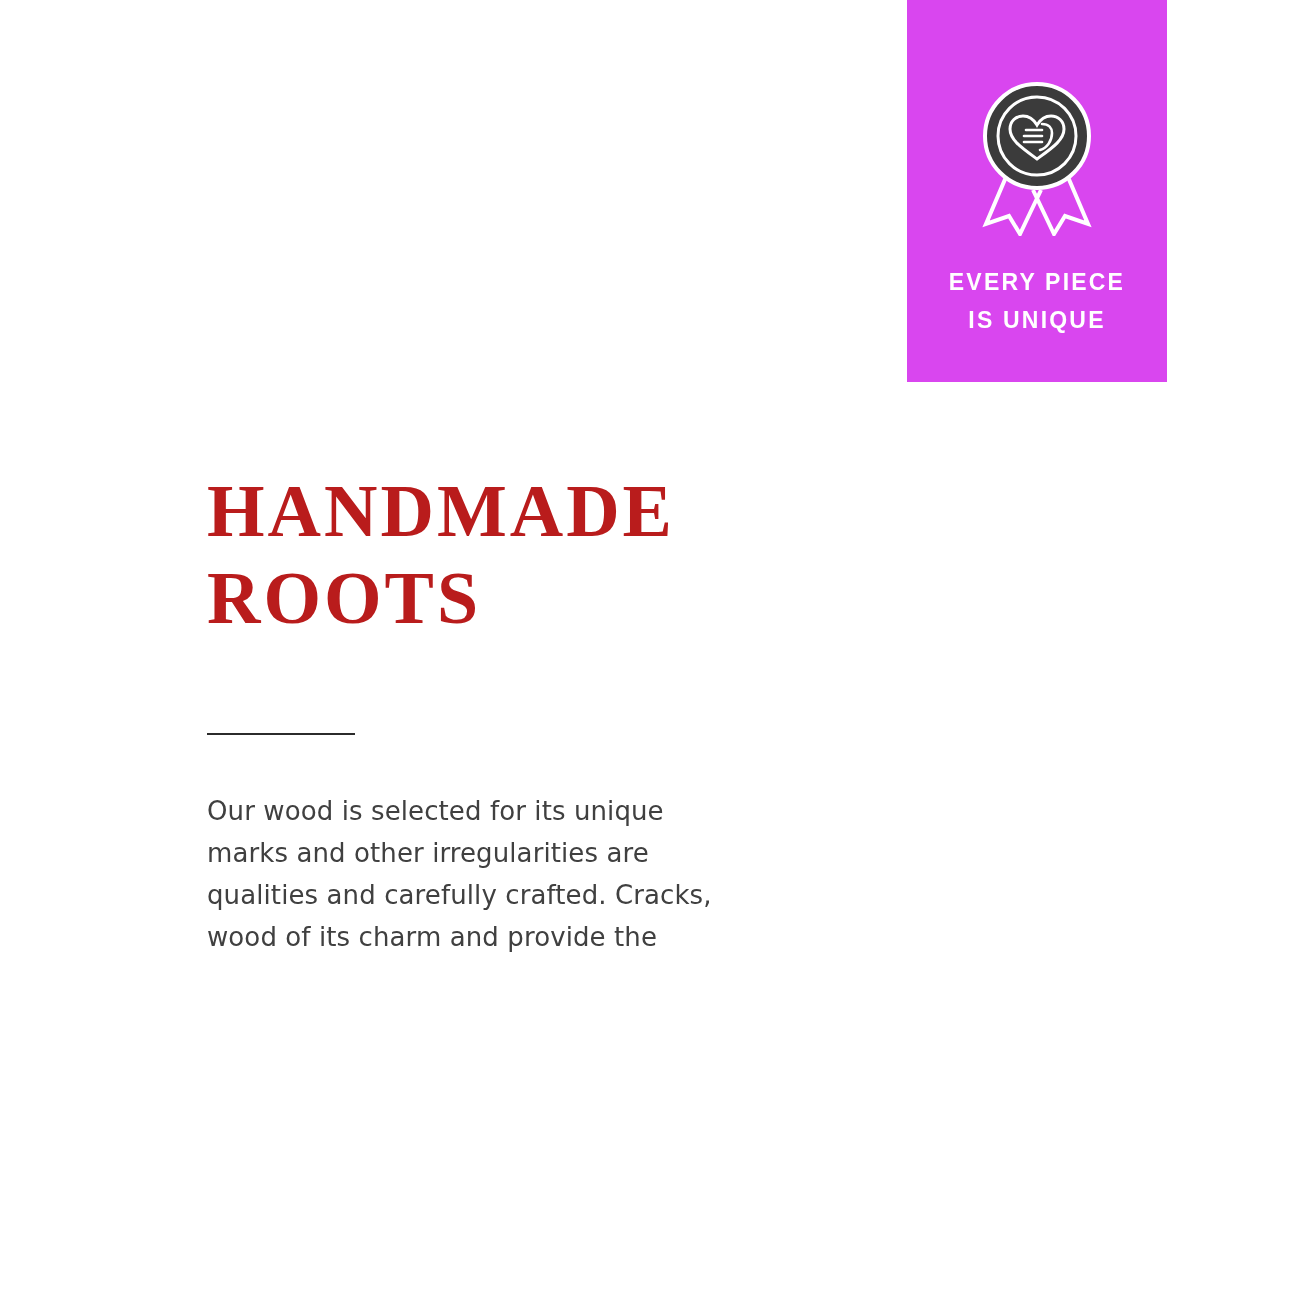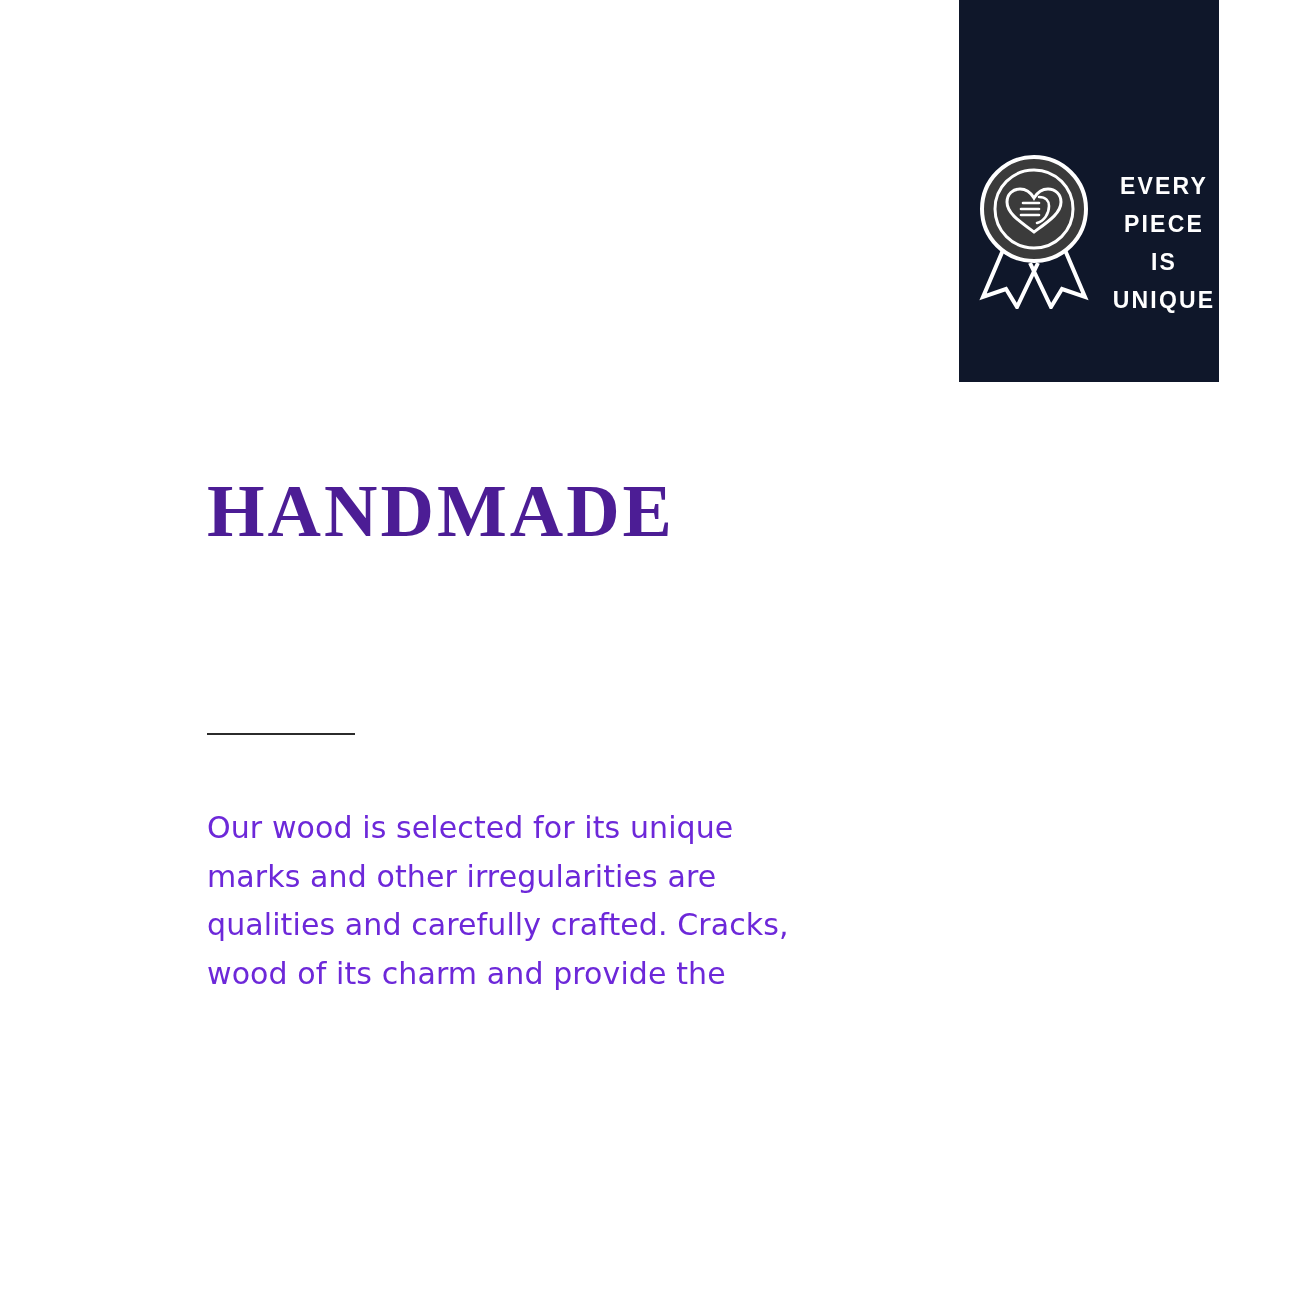--- a/index.html
+++ b/index.html
@@ -13,26 +13,26 @@
     position: relative;
     overflow: hidden;
     font-family: "Liberation Sans", sans-serif;
     color: #1a1a1a;
   }
 
   
   .badge-block {
     position: absolute;
     top: 0;
-    left: 959px;
+    left: 907px;
     width: 260px;
     height: 382px;
-    background: #0f172a;
+    background: #d946ef;
     display: flex;
-    flex-direction: row;
+    flex-direction: column;
     align-items: center;
     justify-content: flex-start;
     box-sizing: border-box;
     padding-top: 78px;
   }
   .badge-icon {
     width: 150px;
     height: 158px;
     display: block;
   }
@@ -54,21 +54,21 @@
   .headline {
     position: absolute;
     left: 207px;
     top: 418px;
     width: 760px;
     font-family: "Liberation Serif", serif;
     font-weight: bold;
     font-size: 74px;
     line-height: 1.18;
     letter-spacing: 3px;
-    color: #4c1d95;
+    color: #b91c1c;
   }
   .headline .hline {
     display: block;
     white-space: nowrap;
   }
 
   
   .divider {
     position: absolute;
     left: 207px;
@@ -78,25 +78,24 @@
     background: #2b2b2b;
   }
 
   
   .body-copy {
     position: absolute;
     left: 207px;
     top: 790px;
     width: 800px;
     font-family: "DejaVu Sans", sans-serif;
-    font-size: 30px;
+    font-size: 26px;
     line-height: 1.62;
-    color: #6d28d9;
+    color: #404040;
     letter-spacing: 0.1px;
-    margin-top: 14px;
   }
   .body-copy .bline {
     display: block;
     white-space: nowrap;
   }
 </style>
 </head>
 <body>
 
 <div class="badge-block">
@@ -119,20 +118,21 @@
     </svg>
   </span>
   <div class="badge-caption">
     <span class="line">EVERY PIECE</span>
     <span class="line">IS UNIQUE</span>
   </div>
 </div>
 
 <h1 class="headline">
   <span class="hline">HANDMADE</span>
+  <span class="hline">ROOTS</span>
 </h1>
 
 <div class="divider"></div>
 
 <div class="body-copy">
   <span class="bline">Our wood is selected for its unique</span>
   <span class="bline">marks and other irregularities are</span>
   <span class="bline">qualities and carefully crafted. Cracks,</span>
   <span class="bline">wood of its charm and provide the</span>
 </div>

